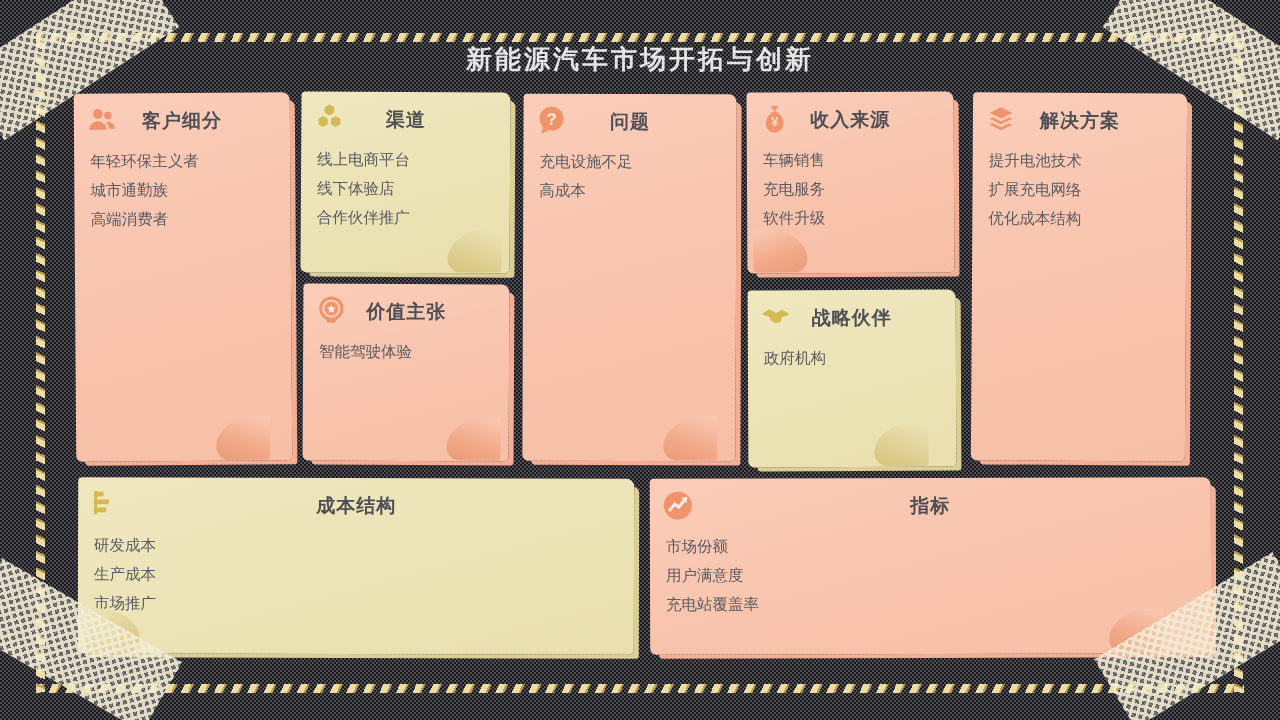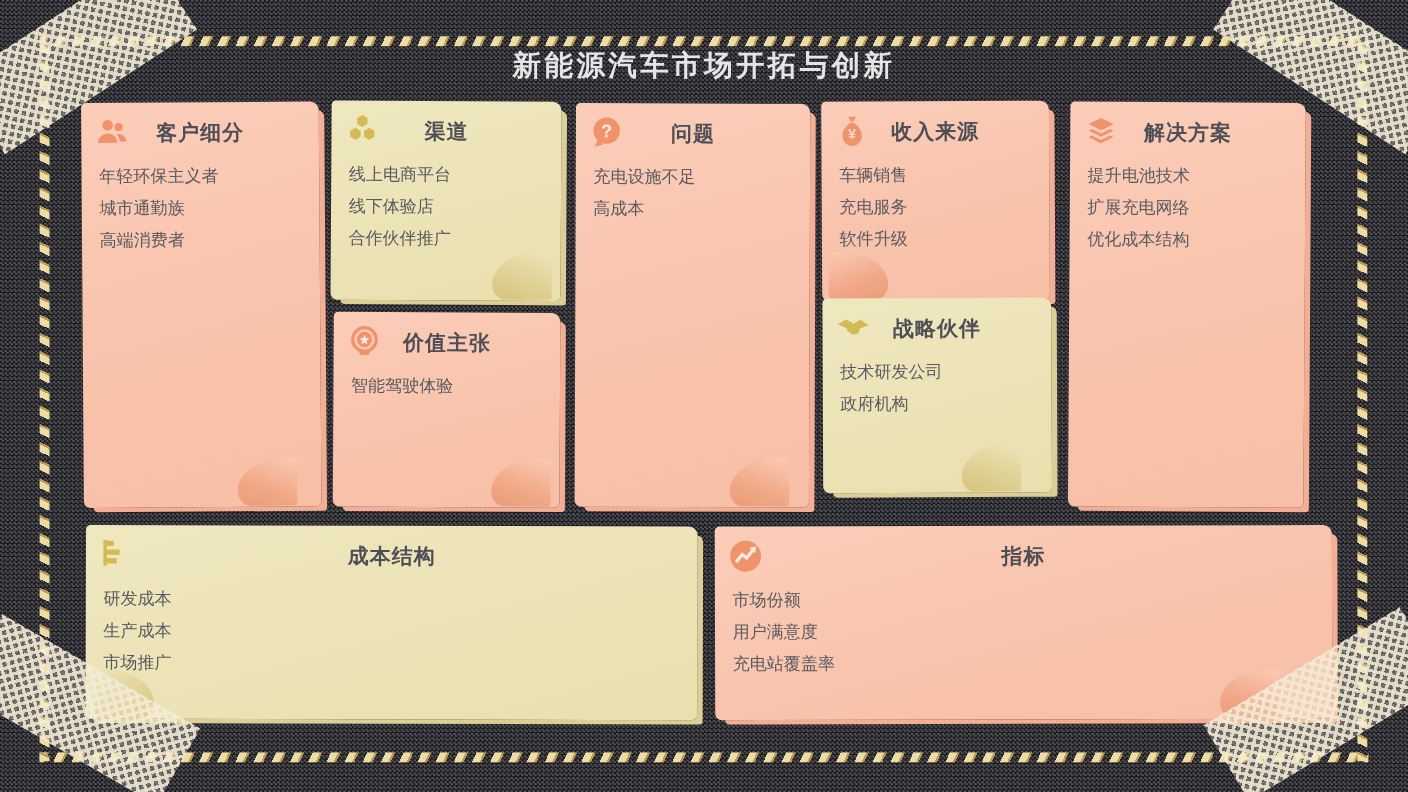--- a/index.html
+++ b/index.html
@@ -58,21 +58,21 @@
     border-radius:85% 0 3px 12px / 70% 0 3px 14px;}
   .khaki .fold-left{background:linear-gradient(160deg,#ebe2b4 8%,#dfd093 60%,#d6c47c 100%);
     border-radius:0 85% 12px 3px / 0 70% 14px 3px;}
   
   .n-customer{left:75px;top:93px;width:216px;height:368px;transform:rotate(-.4deg);}
   .n-channels{left:301px;top:92px;width:209px;height:181px;transform:rotate(.35deg);}
   .n-problems{left:523px;top:94px;width:213px;height:367px;transform:rotate(.2deg);}
   .n-revenue{left:747px;top:92px;width:207px;height:181px;transform:rotate(-.3deg);}
   .n-solutions{left:972px;top:93px;width:214px;height:368px;transform:rotate(.35deg);}
   .n-value{left:303px;top:284px;width:206px;height:177px;transform:rotate(.3deg);}
-  .n-partners{left:748px;top:271px;width:208px;height:177px;transform:rotate(-.25deg);}
+  .n-partners{left:748px;top:290px;width:208px;height:177px;transform:rotate(-.25deg);}
   .n-cost{left:78px;top:478px;width:556px;height:176px;transform:rotate(.15deg);}
   .n-metrics{left:650px;top:478px;width:561px;height:176px;transform:rotate(-.15deg);}
 </style>
 </head>
 <body>
 
 <div class="rope h top"></div>
 <div class="rope h bottom"></div>
 <div class="rope v left"></div>
 <div class="rope v right"></div>
@@ -183,21 +183,20 @@
   <span class="icon">
     <svg viewBox="0 0 24 24" fill="currentColor">
         <path d="M1.5 9.5L7 6l4.8 2.4-4.4 3.4z"></path>
         <path d="M22.5 10L17 6.3l-4.7 2.5 4.6 3.2z"></path>
         <rect x="7.5" y="9" width="9" height="5.4" rx="2" transform="rotate(-9 12 11.7)"></rect>
         <rect x="10" y="12.5" width="6" height="3.6" rx="1.6" transform="rotate(-9 13 14.3)"></rect>
       </svg>
   </span>
   <h2>战略伙伴</h2>
   <ul>
-    <li>技术研发公司</li>
     <li>政府机构</li>
   </ul>
   <span class="fold fold-right" style="right:28px"></span>
 </div>
 
 <div class="note khaki n-cost">
   <span class="icon">
     <svg viewBox="0 0 24 24" fill="currentColor">
         <rect x="3" y="2" width="2.2" height="17.5"></rect>
         <rect x="3" y="2.5" width="7" height="3.6"></rect>

